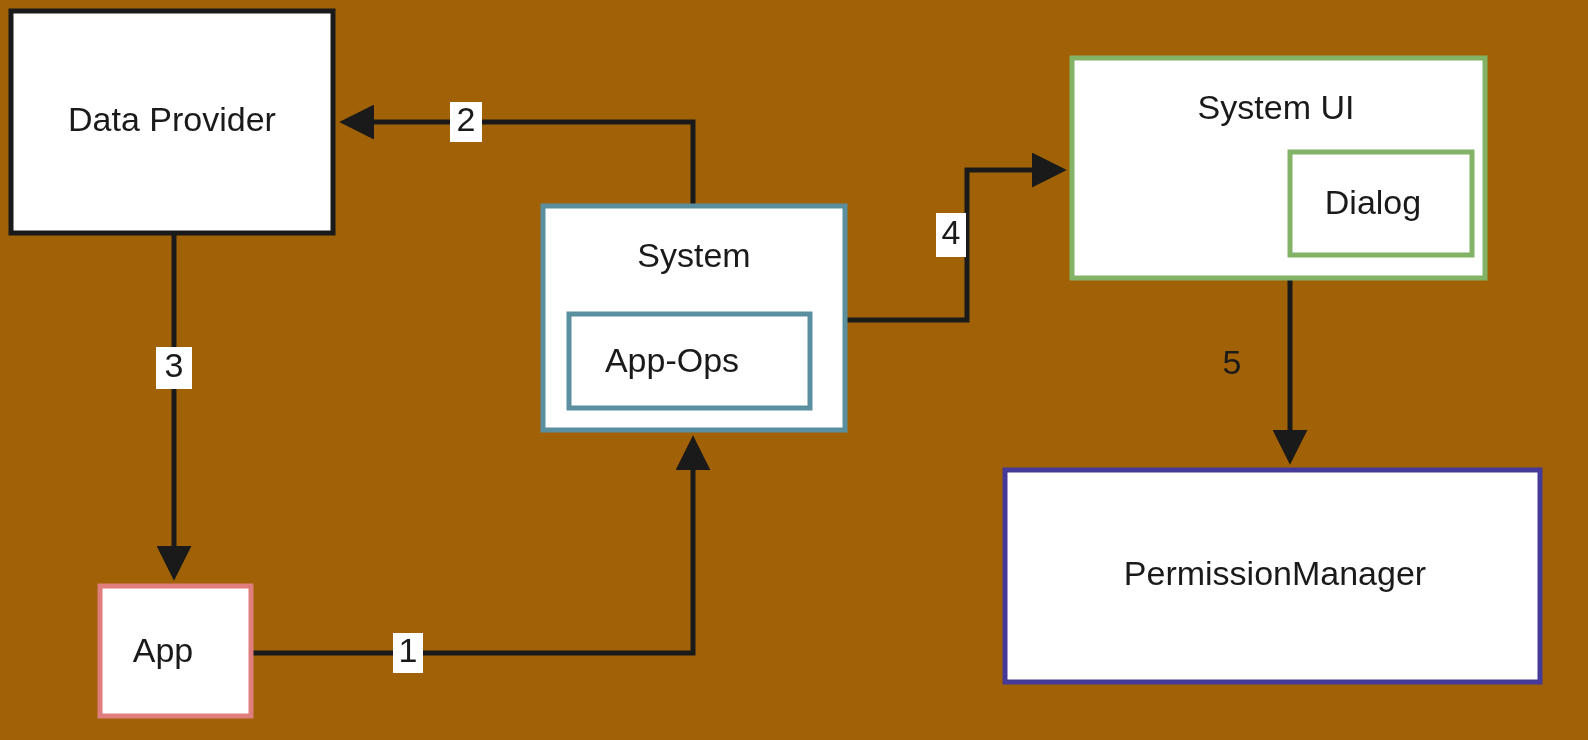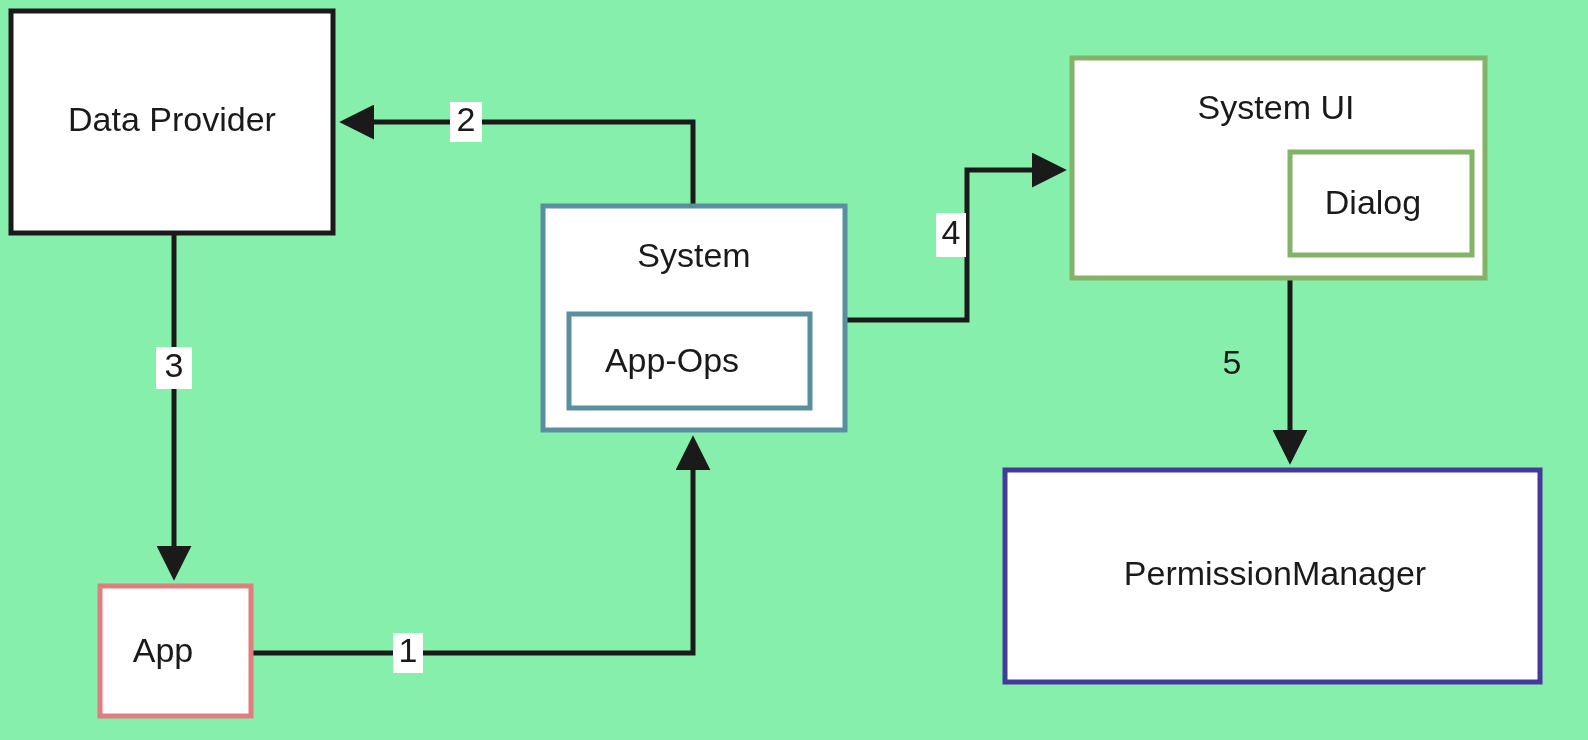--- a/index.html
+++ b/index.html
@@ -8,21 +8,21 @@
     background: #ffffff;
   }
   body {
     font-family: "Liberation Sans", sans-serif;
     -webkit-font-smoothing: antialiased;
   }
   #canvas {
     position: relative;
     width: 1588px;
     height: 740px;
-    background: #86efac;
+    background: #a16207;
     overflow: hidden;
   }
   #diagram-svg {
     position: absolute;
     left: 0;
     top: 0;
     width: 1588px;
     height: 740px;
   }
   .node-label {

